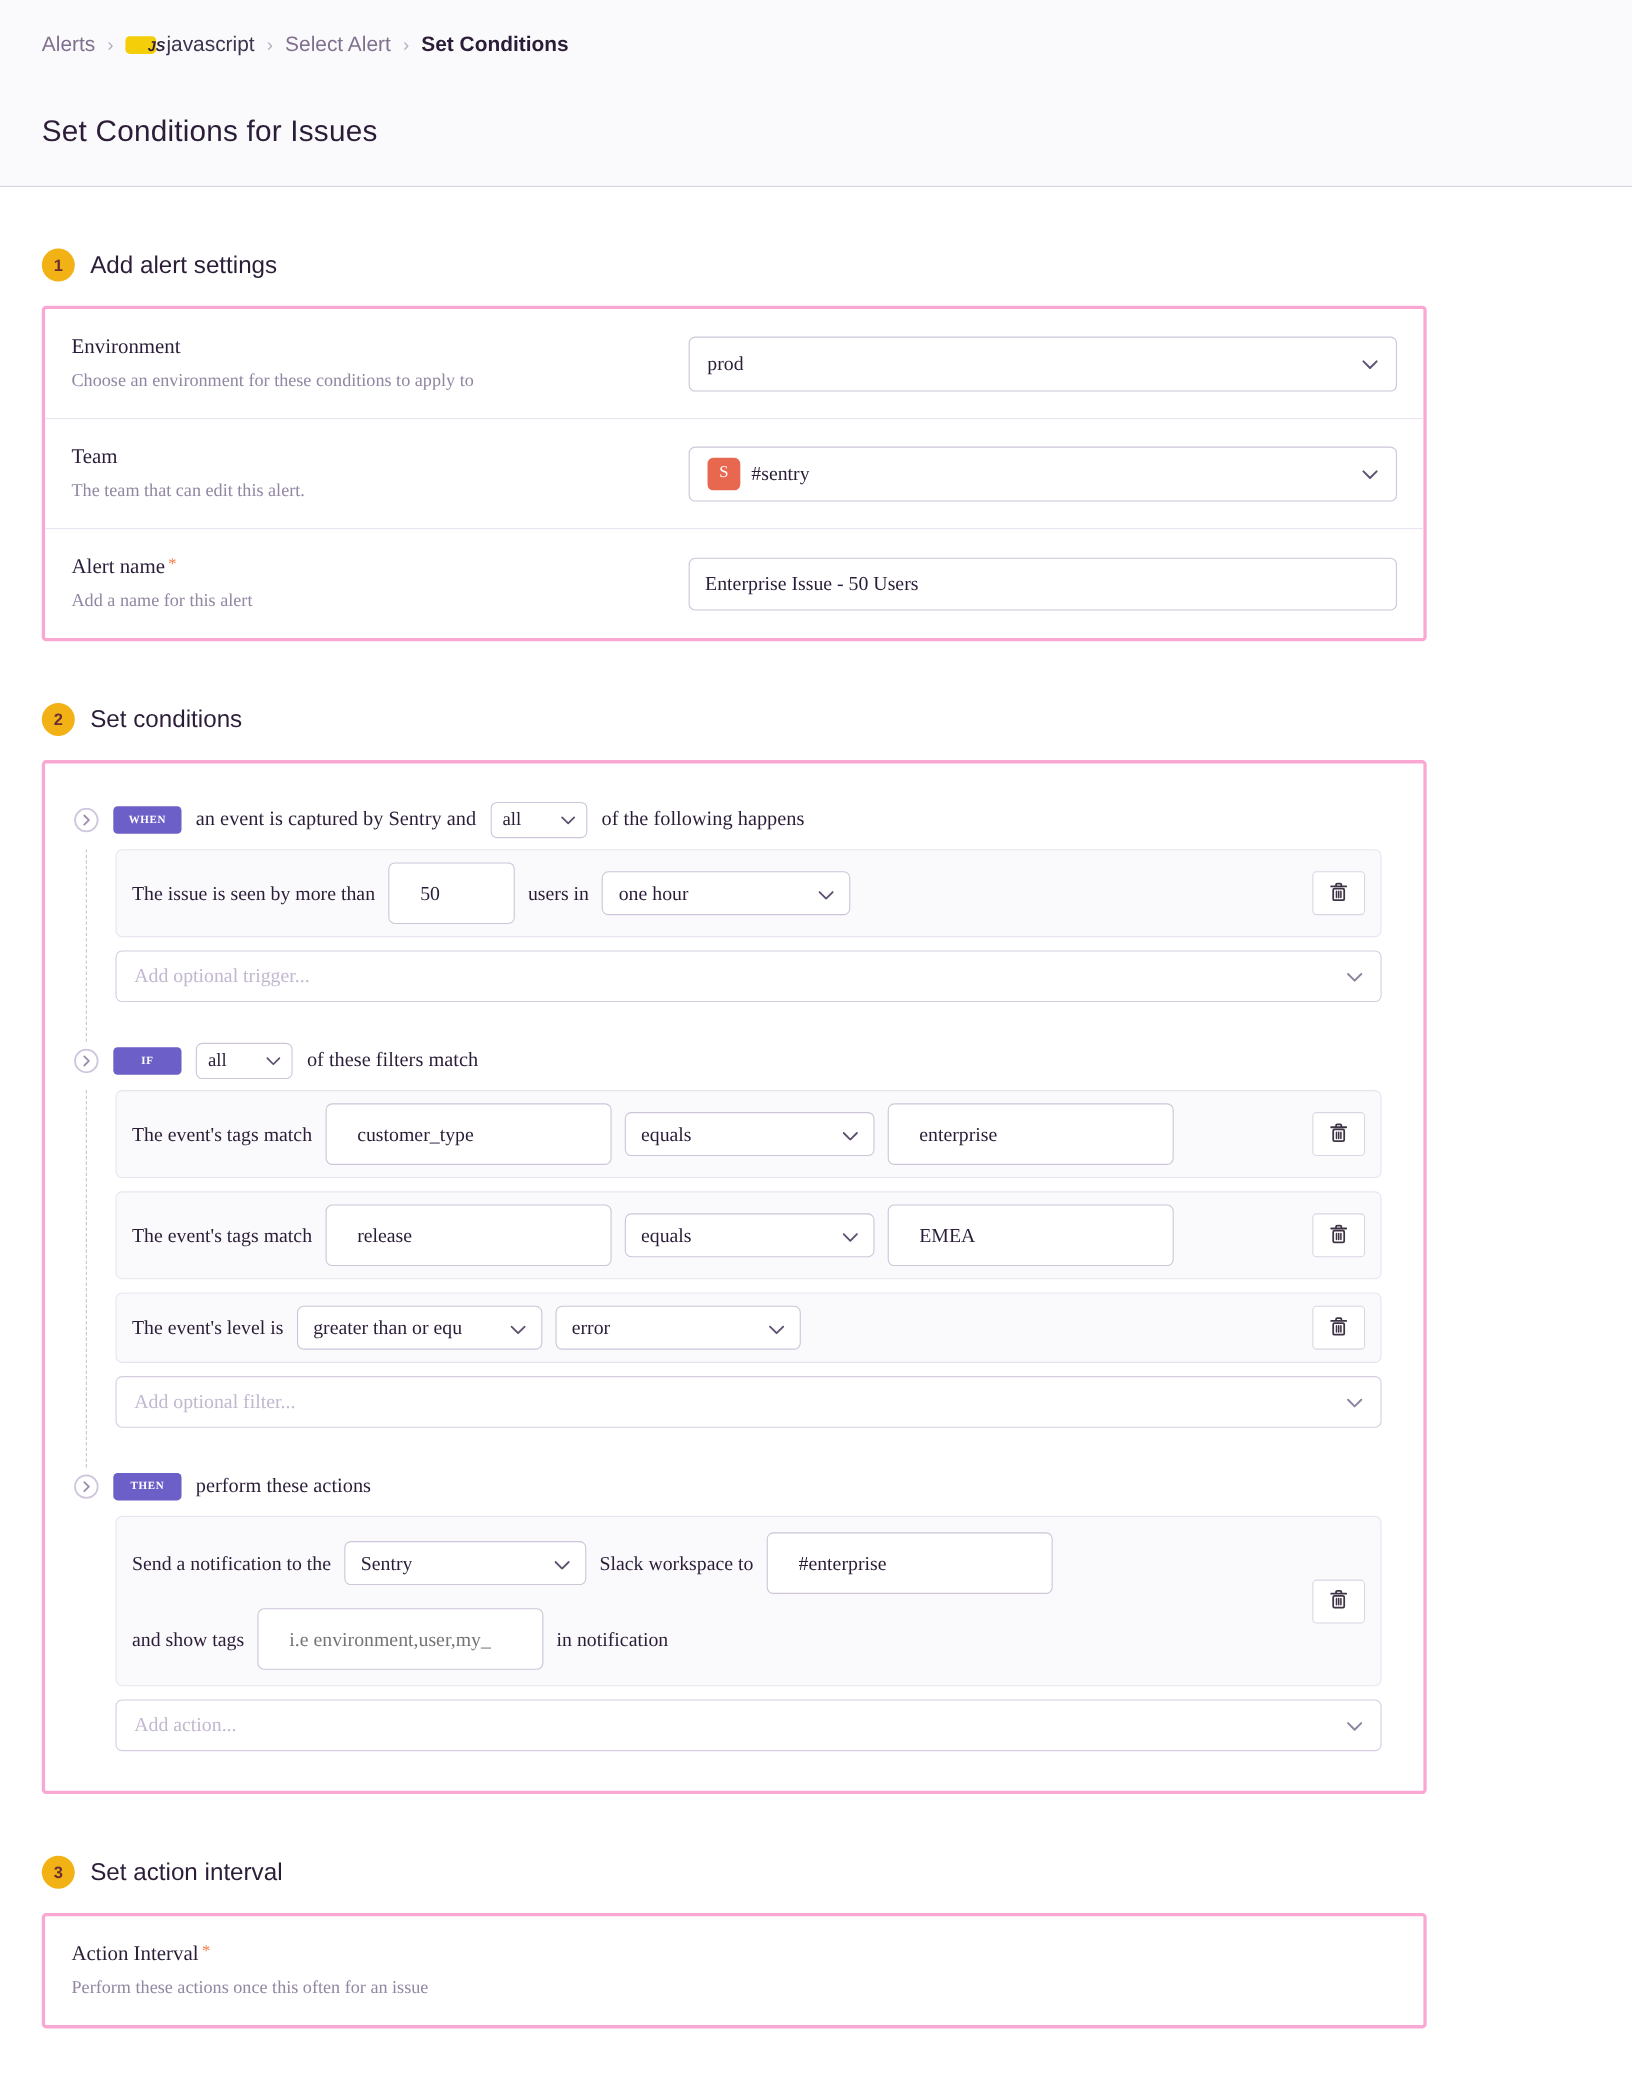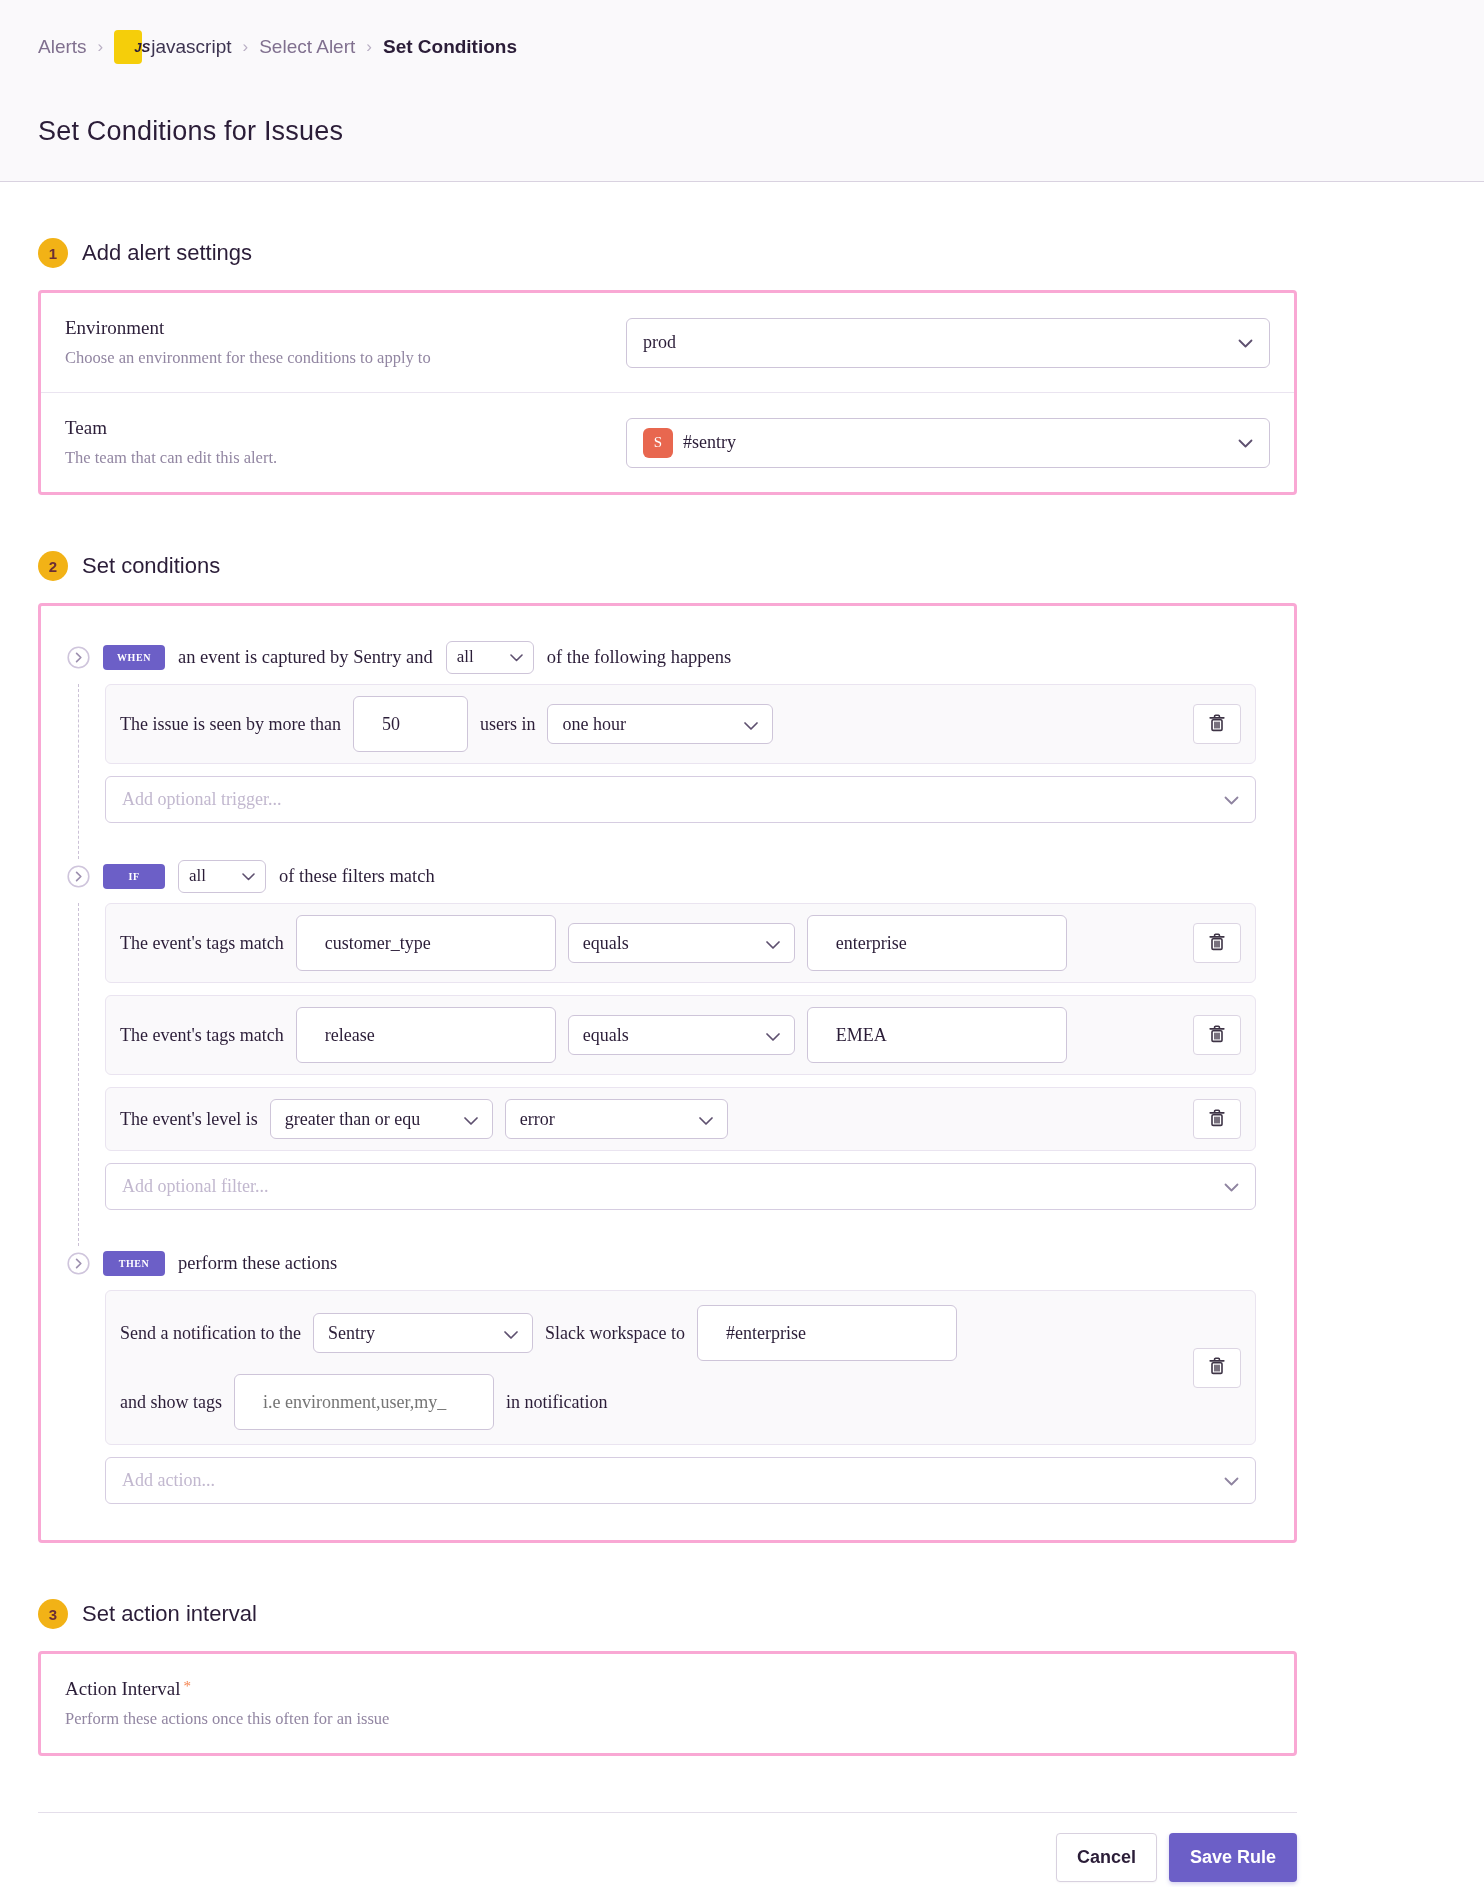--- a/index.html
+++ b/index.html
@@ -6,21 +6,21 @@
   html,body { width:1484px; height:1887px; overflow:hidden; background:#fff;
     font-family:"Liberation Sans","DejaVu Sans",sans-serif; color:#2B1D38; }
 
   
   .page-header { background:#FAF9FB; border-bottom:1px solid #D9D2E0; padding:30px 38px 34px 38px; }
   .breadcrumb { display:flex; align-items:center; gap:11px; font-size:19px; }
   .crumb { color:#80708F; text-decoration:none; cursor:pointer; }
   .crumb.project { display:flex; align-items:center; gap:9px; color:#3D3451; }
   .crumb-sep { color:#B9AFC4; font-size:17px; }
   .crumb.current { color:#2B1D38; font-weight:700; }
-  .js-chip { width:26px; height:34px; border-radius:4px; background:#F5CE0A; color:#2B1D38;
+  .js-chip { width:26px; height:16px; border-radius:4px; background:#F5CE0A; color:#2B1D38;
     font-weight:800; font-size:13px; display:flex; align-items:center; justify-content:center; font-style:italic;padding-left:28px; }
   .page-title { margin-top:52px; font-size:27px; font-weight:500; color:#2B1D38; letter-spacing:.2px; }
 
   
   .content { padding:0 0 0 38px; }
   .container { width:1259px; }
 
   .step-head { display:flex; align-items:center; gap:14px; margin:56px 0 22px 0; }
   .step-num { width:30px; height:30px; border-radius:50%; background:#F2B216; color:#6B2E35;
     font-size:15px; font-weight:700; display:flex; align-items:center; justify-content:center; }
@@ -128,20 +128,31 @@
         <span class="sel-label">
           <span class="team-avatar">S</span>
           <span>#sentry</span>
         </span>
         <span><svg width="15" height="9" viewBox="0 0 15 9">
                 <path d="M1.5 1.5l6 6 6-6" stroke="#5E506F" stroke-width="1.8" fill="none" stroke-linecap="round" stroke-linejoin="round"></path>
               </svg></span>
       </div>
     </div>
 
+    <div class="card-row">
+      <div>
+        <div class="field-label">
+          <span>Alert name</span><span class="req">*</span>
+        </div>
+        <div class="field-help">Add a name for this alert</div>
+      </div>
+      <div class="text-input big-ctl">
+        <input type="text" value="Enterprise Issue - 50 Users" style="">
+      </div>
+    </div>
   </section>
 
   <div class="step-head">
     <span class="step-num">2</span>
     <span class="step-title">Set conditions</span>
   </div>
 
   <section class="card rules-card">
 
     <div class="rule-head">

